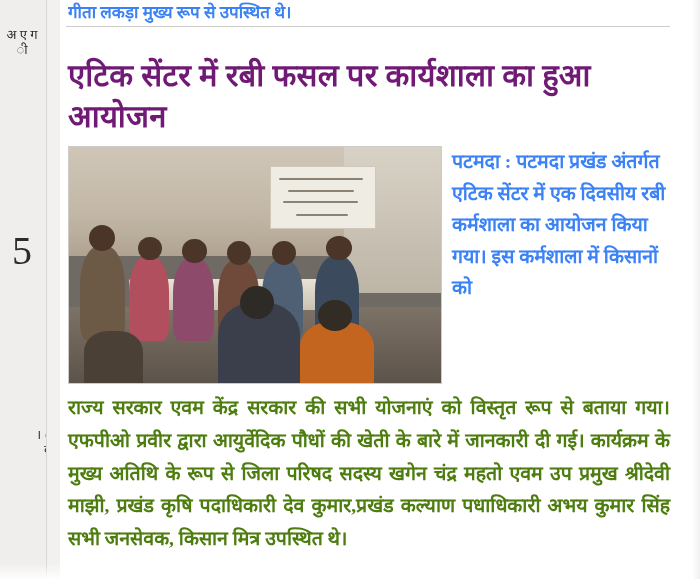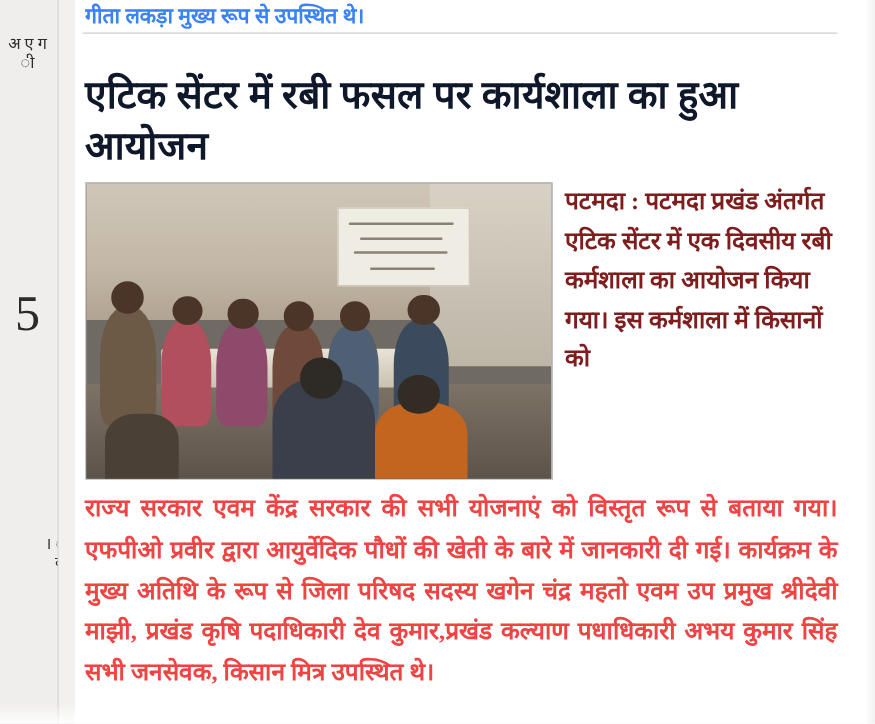--- a/index.html
+++ b/index.html
@@ -84,21 +84,21 @@
   }
   .headline {
     position: absolute;
     left: 8px;
     top: 34px;
     width: 600px;
     font-family: "Liberation Serif", serif;
     font-size: 31px;
     line-height: 1.33;
     font-weight: 700;
-    color: #0f172a;
+    color: #701a75;
     letter-spacing: 0.2px;
   }
   .photo {
     position: absolute;
     left: 8px;
     top: 146px;
     width: 372px;
     height: 236px;
     overflow: hidden;
     background: #6f6a63;
@@ -161,33 +161,33 @@
   }
   .caption-col {
     position: absolute;
     left: 392px;
     top: 146px;
     width: 216px;
     font-family: "Liberation Serif", serif;
     font-size: 19.5px;
     line-height: 1.62;
     font-weight: 700;
-    color: #7f1d1d;
+    color: #3b82f6;
     text-align: left;
   }
   .body-text {
     position: absolute;
     left: 8px;
     top: 392px;
     width: 602px;
     font-family: "Liberation Serif", serif;
     font-size: 19.5px;
     line-height: 1.68;
     font-weight: 700;
-    color: #ef4444;
+    color: #4d7c0f;
     text-align: justify;
     text-justify: inter-word;
   }
   .fade-bottom {
     position: absolute;
     left: 0;
     bottom: 0;
     width: 700px;
     height: 16px;
     background: linear-gradient(180deg, rgba(255,255,255,0) 0%, rgba(255,255,255,0.85) 90%);

